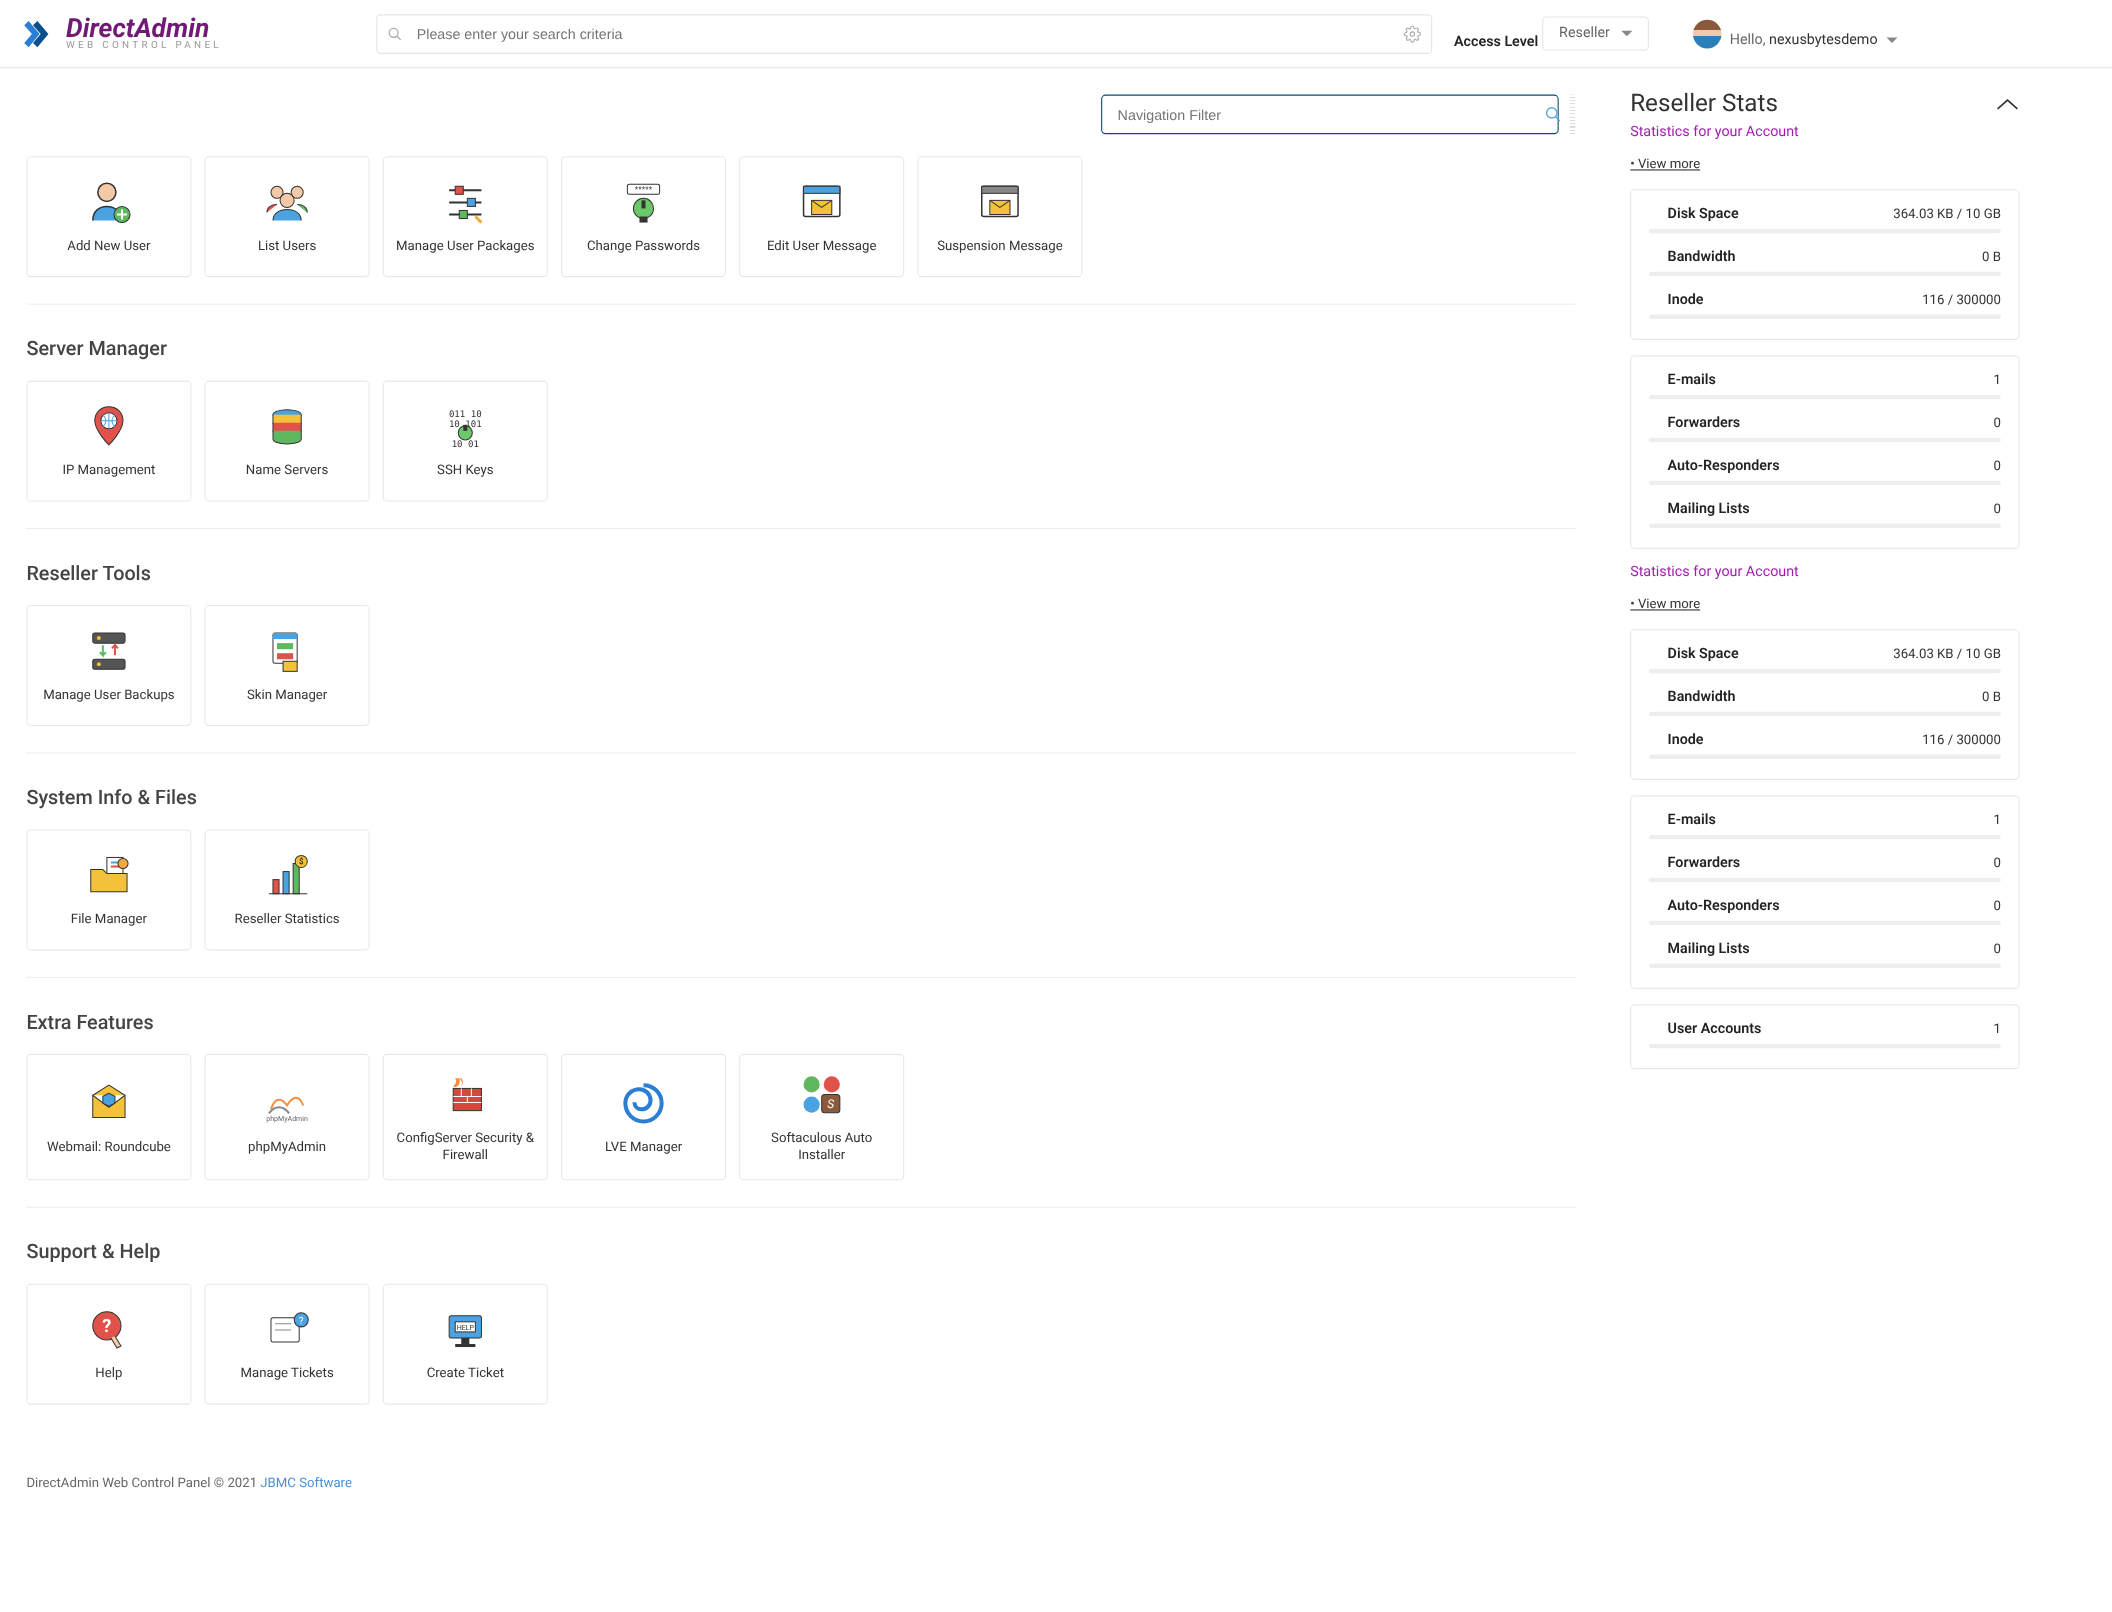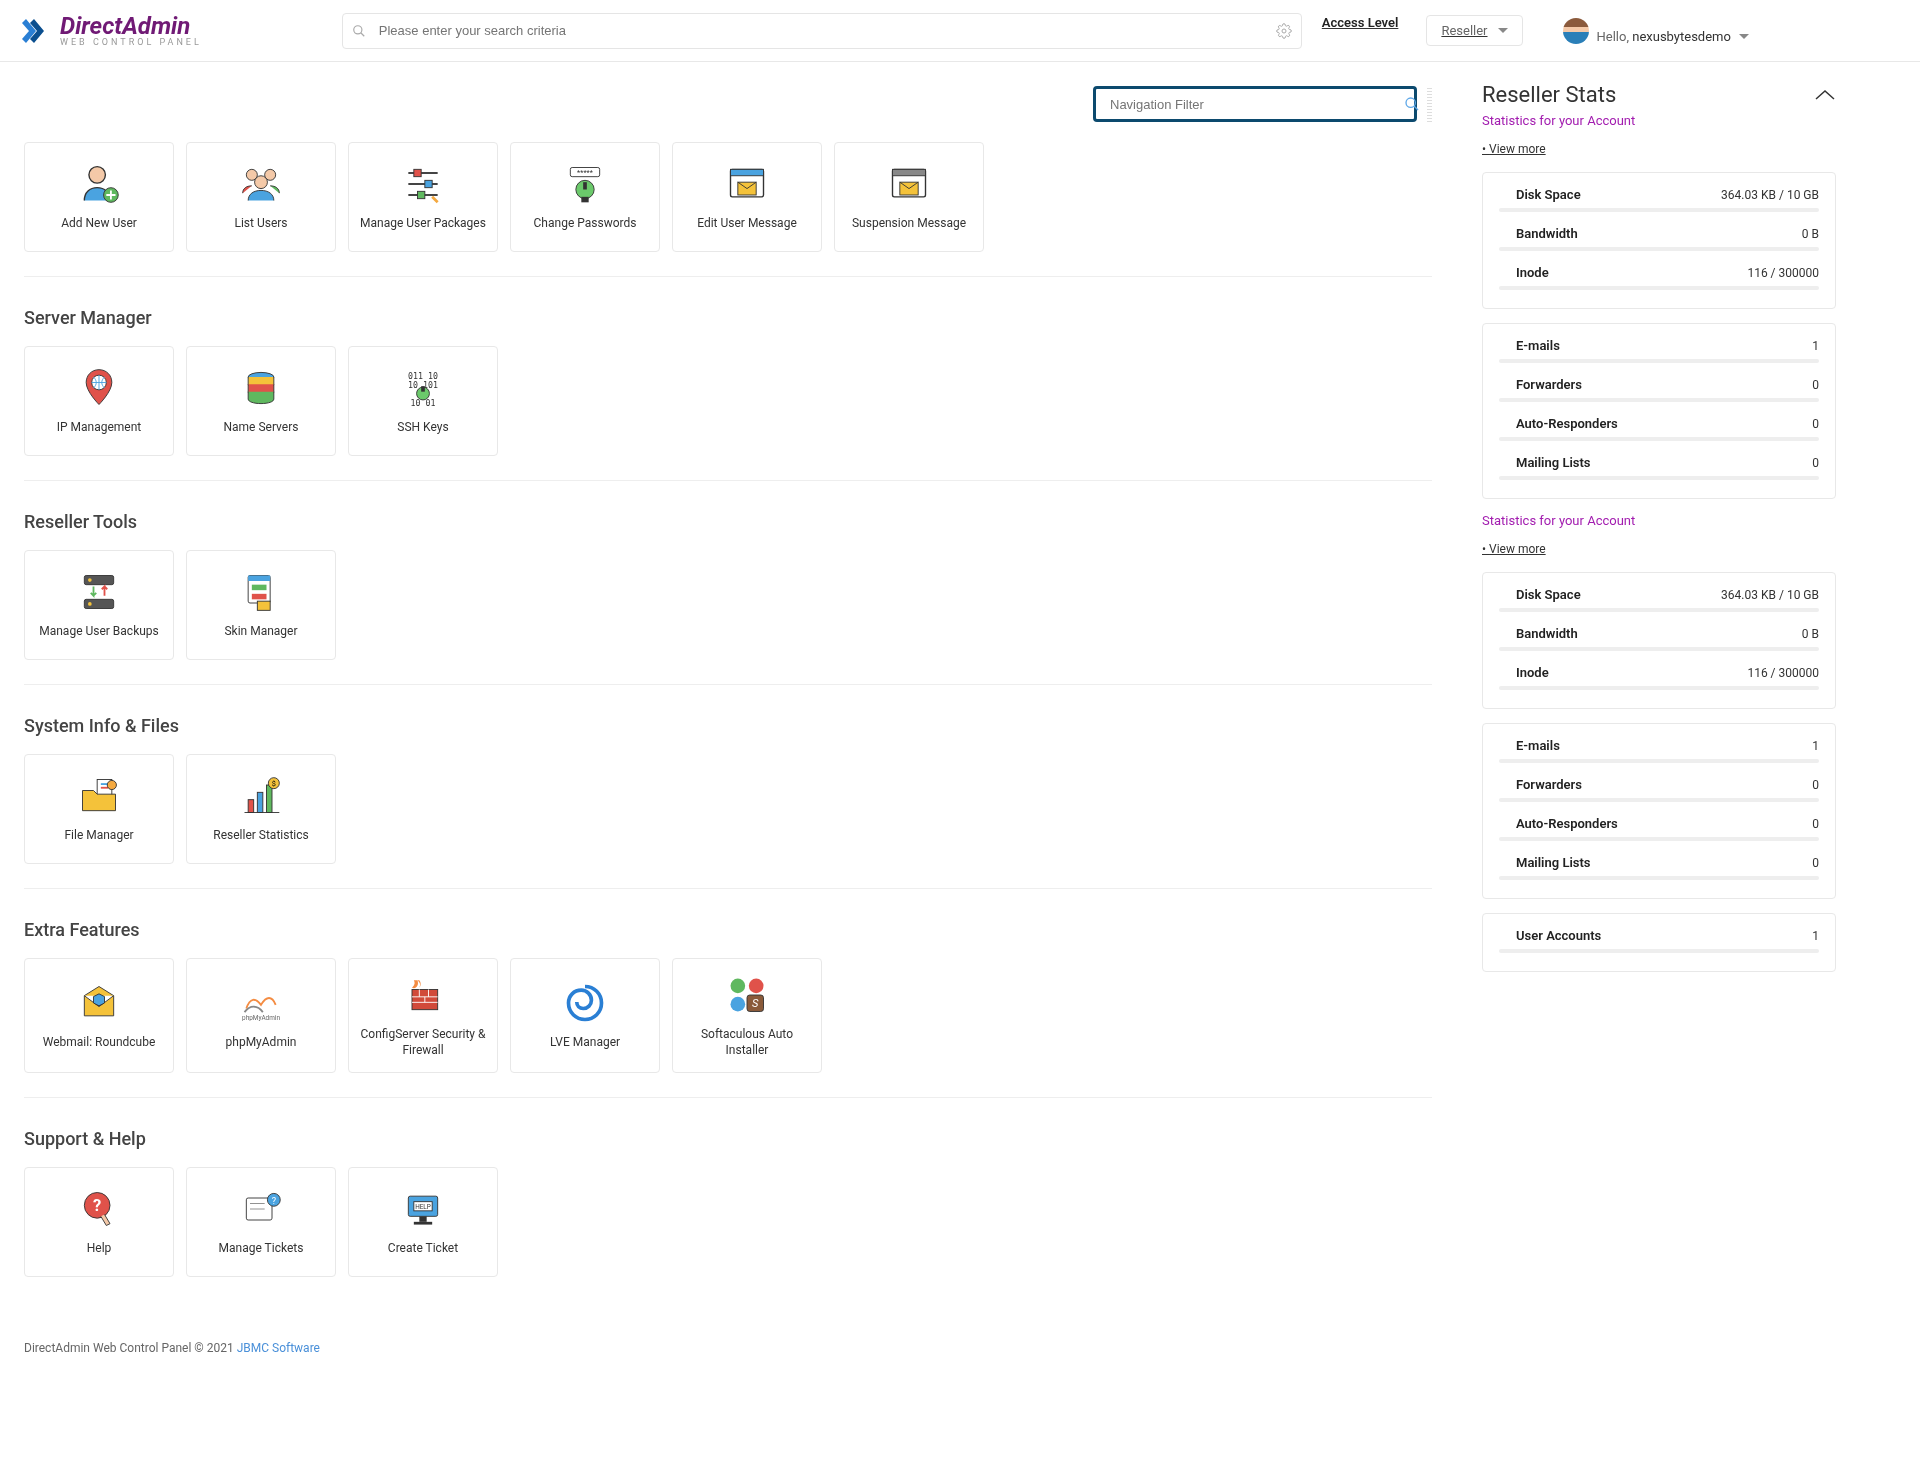--- a/index.html
+++ b/index.html
@@ -7,32 +7,32 @@
 .header { height: 62px; border-bottom: 1px solid #e8e8e8; display: flex; align-items: center; padding: 0 20px; gap: 20px; }
 .logo { display: flex; align-items: center; gap: 8px; }
 .logo-icon svg { width: 32px; height: 32px; }
 .logo-text { display: flex; flex-direction: column; line-height: 1; }
 .logo-main { font-size: 24px; font-weight: 700; color: #701a75; font-style: italic; }
 .logo-sub { font-size: 9px; letter-spacing: 3px; color: #999; text-transform: uppercase; }
 .search-wrap { flex: 1; position: relative; max-width: 960px; margin-left: 120px; }
 .search-input { width: 100%; height: 36px; border: 1px solid #e5e5e5; border-radius: 4px; padding: 0 36px; font-size: 13px; color: #666; outline: none; }
 .search-icon { position: absolute; left: 10px; top: 50%; transform: translateY(-50%); color: #aaa; }
 .gear-icon { position: absolute; right: 10px; top: 50%; transform: translateY(-50%); color: #aaa; cursor: pointer; }
-.access-level { display: flex; align-items: flex-start; gap: 28px; text-decoration: underline; }
+.access-level { display: flex; align-items: flex-end; gap: 4px; }
 .access-label { font-weight: 600; color: #222; }
 .access-dropdown { border: 1px solid #e5e5e5; border-radius: 4px; padding: 7px 14px; display: flex; align-items: center; gap: 10px; cursor: pointer; color: #666; }
 .user-area { display: flex; align-items: flex-end; gap: 8px; margin-left: 20px; }
 .avatar { width: 26px; height: 26px; border-radius: 50%; background: linear-gradient(180deg,#8b5a3c 0%,#8b5a3c 35%,#f4c9a8 35%,#f4c9a8 55%,#2a7fb8 55%); position: relative; }
 .user-text { display: flex; align-items: center; gap: 8px; cursor: pointer; }
 .user-hello { color: #666; }
 .user-name { color: #333; }
 .content { display: flex; }
 .main { flex: 1; padding: 24px 28px 20px 24px; max-width: 1460px; }
 .nav-filter-wrap { display: flex; justify-content: flex-end; margin-bottom: 20px; position: relative; }
-.nav-filter { width: 324px; height: 36px; border: 3px solid #0c4a6e; border-radius: 4px; padding: 0 36px 0 14px; font-size: 13px; outline: none; }
+.nav-filter { width: 416px; height: 36px; border: 1px solid #0c4a6e; border-radius: 4px; padding: 0 36px 0 14px; font-size: 13px; outline: none; }
 .nav-filter-icon { position: absolute; right: 12px; top: 50%; transform: translateY(-50%); color: #5fa8e8; }
 .resize-handle { width: 5px; background: repeating-linear-gradient(0deg,#ddd 0,#ddd 1px,transparent 1px,transparent 3px); margin-left: 10px; cursor: col-resize; height: 36px; }
 .section { margin-bottom: 30px; padding-bottom: 24px; border-bottom: 1px solid #eee; }
 .section:last-of-type { border-bottom: none; }
 .section-title { font-size: 18px; font-weight: 500; color: #444; margin-bottom: 18px; }
 .cards { display: flex; flex-wrap: wrap; gap: 12px; }
 .card { width: 150px; min-height: 110px; border: 1px solid #e8e8e8; border-radius: 4px; display: flex; flex-direction: column; align-items: center; justify-content: center; padding: 14px 10px; cursor: pointer; text-align: center; }
 .card-icon { width: 44px; height: 44px; margin-bottom: 10px; display: flex; align-items: center; justify-content: center; }
 .card-label { font-size: 12px; color: #333; line-height: 1.3; }
 .footer { font-size: 12px; color: #666; padding: 10px 0; }

